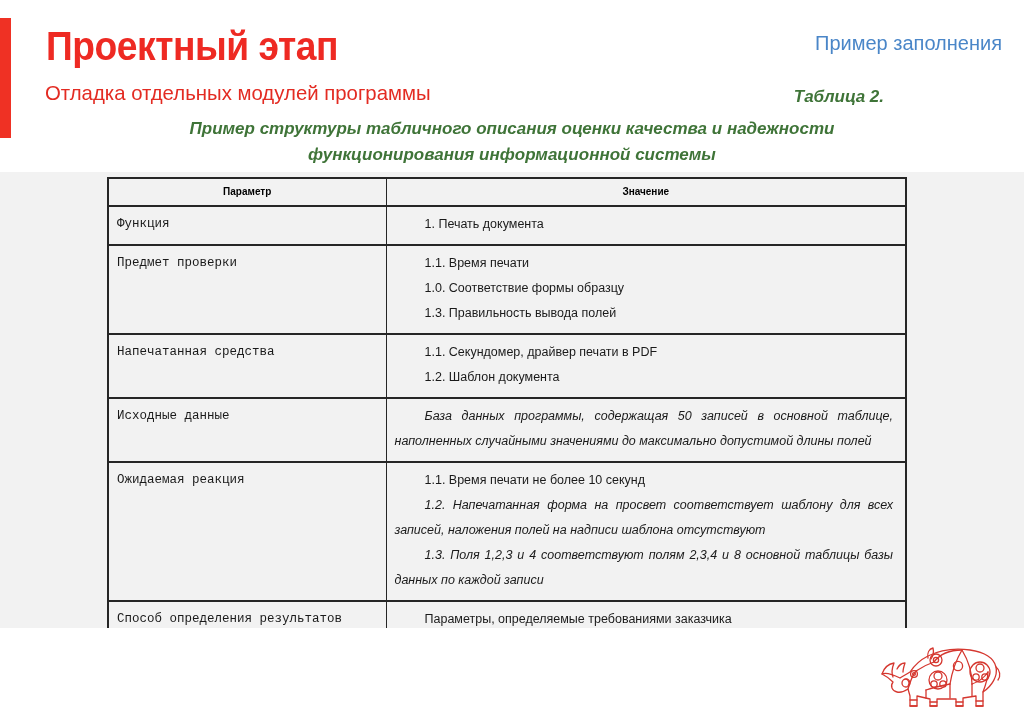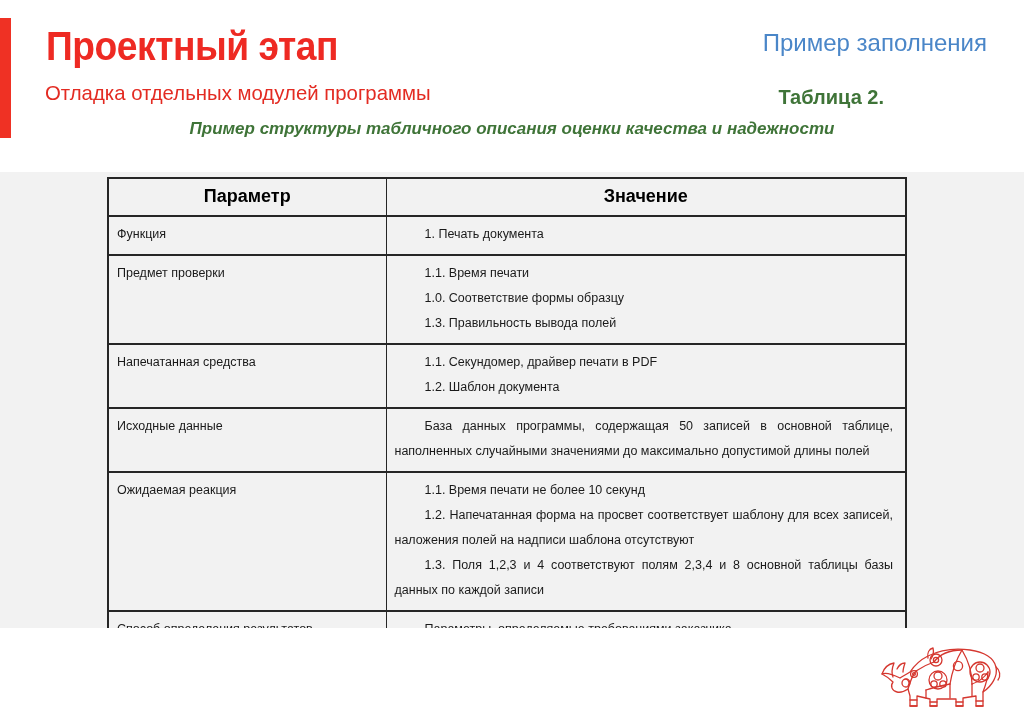--- a/index.html
+++ b/index.html
@@ -60,34 +60,35 @@
     font-size: 21px;
     line-height: 26px;
     font-weight: normal;
     color: #e32b22;
     white-space: nowrap;
     transform: scaleX(0.97);
     transform-origin: left center;
   }
   .header-right-note {
     position: absolute;
-    right: 37px;
+    right: 22px;
     top: 30px;
-    font-size: 24px;
+    font-size: 20px;
     line-height: 26px;
     color: #4a86c8;
     white-space: nowrap;
   }
   .table-caption-num {
     position: absolute;
     right: 140px;
     top: 86px;
-    font-size: 20px;
+    font-size: 17px;
     line-height: 22px;
     font-weight: bold;
+    font-style: italic;
     color: #3f7438;
     white-space: nowrap;
   }
   .table-caption {
     position: absolute;
     left: 0;
     top: 116px;
     width: 1024px;
     text-align: center;
     font-size: 17px;
@@ -128,36 +129,37 @@
   table.spec col.c-value { width: 520px; }
 
   table.spec th,
   table.spec td {
     border: 1px solid #262626;
     vertical-align: top;
     padding: 0;
   }
   table.spec thead th {
     text-align: center;
-    font-size: 18px;
+    font-size: 10px;
     font-weight: bold;
     color: #000000;
     padding: 7px 4px 8px;
     border-bottom: 2px solid #262626;
   }
   table.spec tbody td {
     font-size: 12.5px;
     color: #1a1a1a;
     line-height: 25px;
     border-bottom: 2px solid #262626;
     border-top: none;
   }
   table.spec tbody tr td.param {
     padding: 5px 6px 7px 8px;
     text-align: left;
+    font-family: Liberation Mono, monospace;
   }
   table.spec tbody tr td.value {
     padding: 5px 12px 7px 8px;
     border-radius: 19px;
   }
   .p-line {
     display: block;
     white-space: normal;
   }
   .v-line {
@@ -165,20 +167,21 @@
     text-indent: 30px;
     text-align: justify;
   }
   .v-line.flat {
     text-indent: 30px;
     text-align: left;
   }
   .v-line.just {
     text-align: justify;
     text-align-last: left;
+    font-style: italic;
   }
 
   
   .footer {
     position: absolute;
     left: 0;
     top: 628px;
     width: 1024px;
     height: 95px;
     background: #ffffff;
@@ -203,20 +206,21 @@
     <div class="title-main">Проектный этап</div>
 
     <div class="title-sub">Отладка отдельных модулей программы</div>
 
     <div class="header-right-note">Пример заполнения</div>
 
     <div class="table-caption-num">Таблица 2.</div>
 
     <div class="table-caption">
       <span class="cap-line">Пример структуры табличного описания оценки качества и надежности</span>
+      <span class="cap-line">функционирования информационной системы</span>
     </div>
   </div>
 
   <div class="body-band"></div>
 
   <div class="tbl-wrap">
     <table class="spec">
       <colgroup>
         <col class="c-param">
         <col class="c-value">

